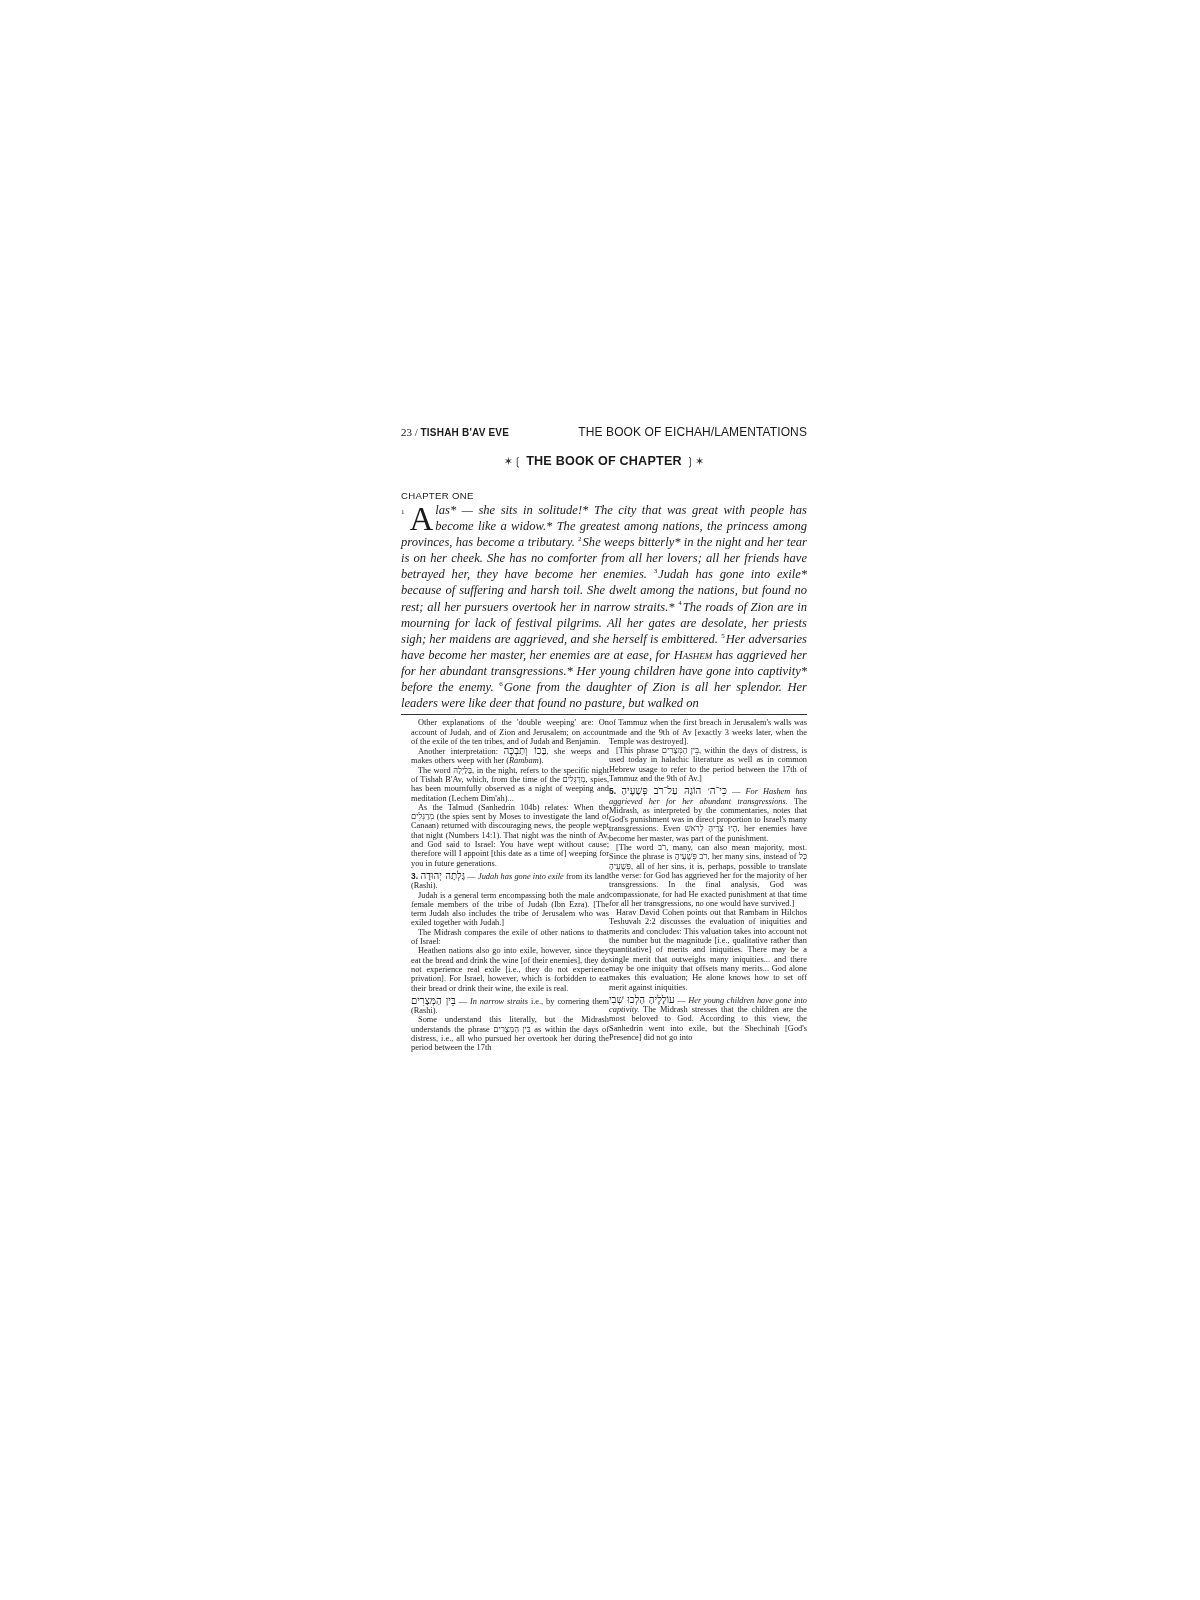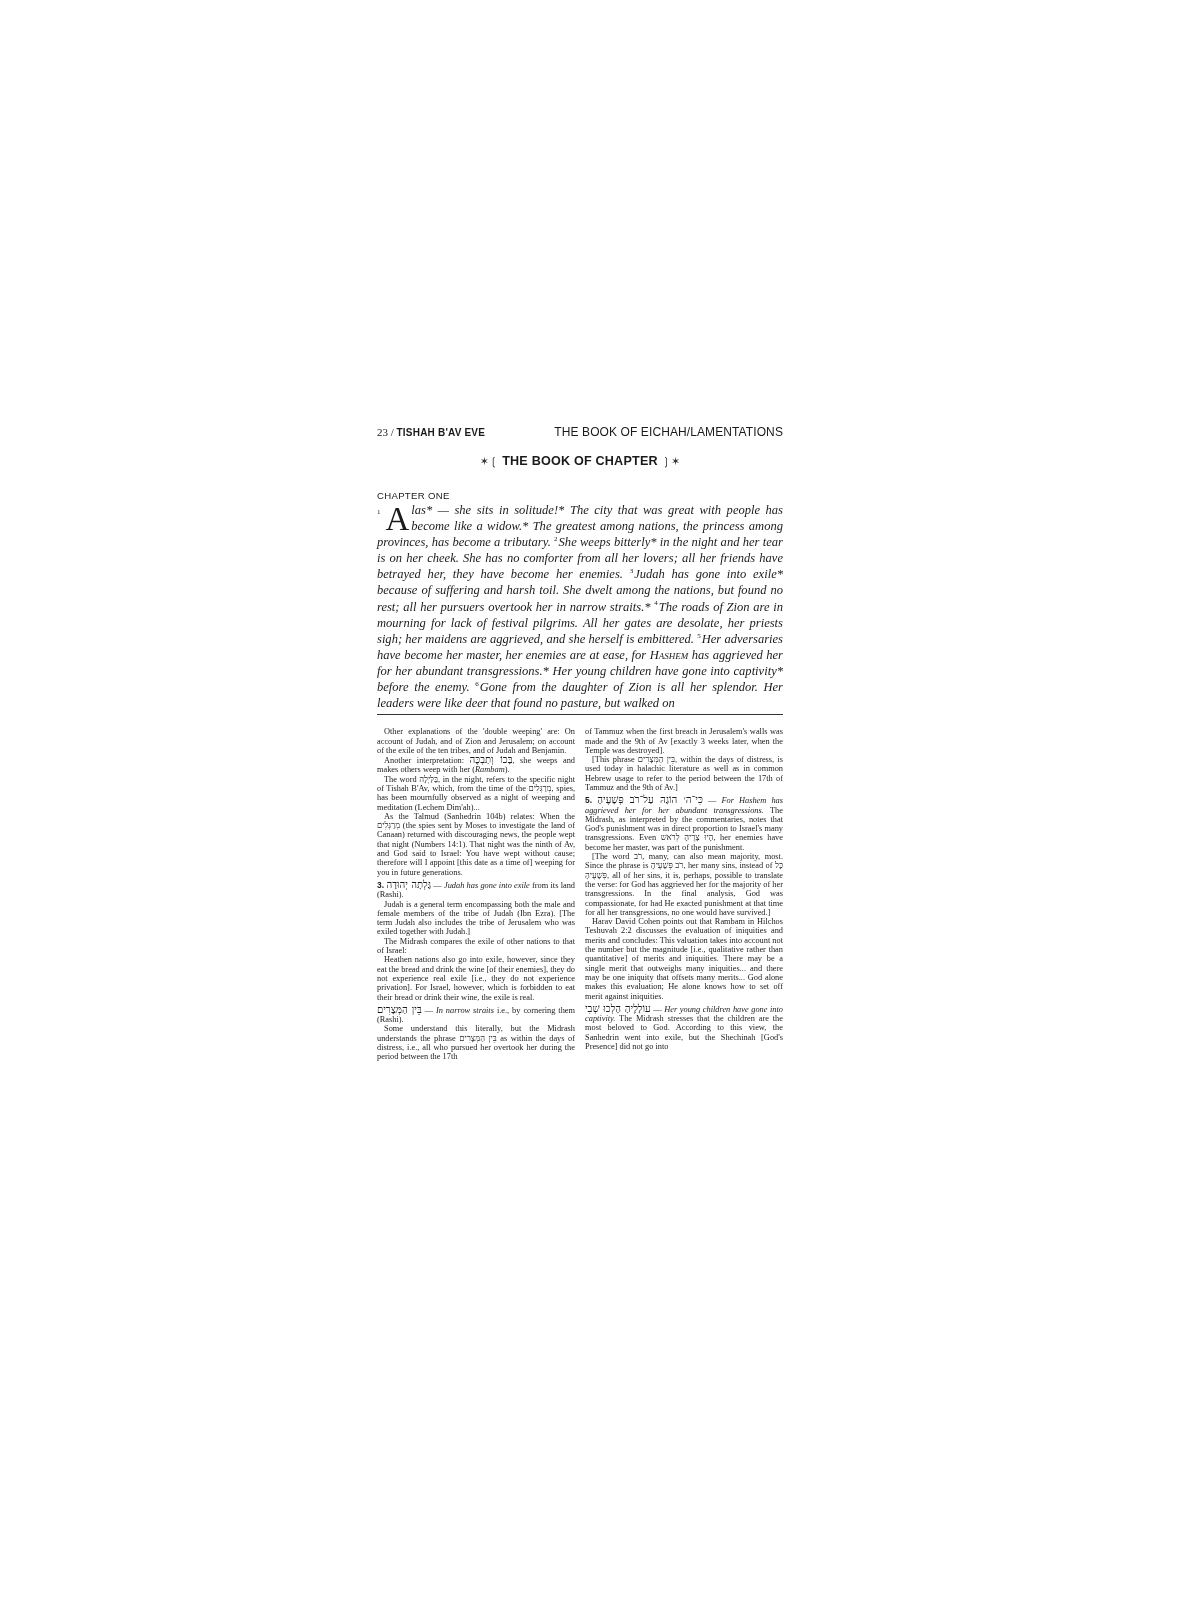--- a/index.html
+++ b/index.html
@@ -1,18 +1,18 @@
 <!DOCTYPE html>
 <html><head>
 <meta charset="utf-8">
 <style>
   html, body { margin: 0; padding: 0; background: #ffffff; }
   body { width: 1200px; height: 1600px; position: relative; overflow: hidden; }
   .page {
-    position: absolute; left: 377px; top: 425px; width: 406px;
+    position: absolute; left: 401px; top: 425px; width: 406px;
     font-family: "Liberation Serif", "DejaVu Serif", serif; color: #1a1a1a;
   }
   .running-head {
     display: flex; justify-content: space-between; align-items: baseline;
     font-size: 10.5px; height: 14px;
   }
   .rh-left { font-size: 11px; }
   .rh-left .num { font-family: "Liberation Serif", serif; }
   .rh-left .sect { font-family: "Liberation Sans", sans-serif; font-weight: bold; font-size: 10px; letter-spacing: 0.2px; }
   .rh-right { font-family: "Liberation Sans", sans-serif; font-size: 12px; letter-spacing: 0.1px; }
@@ -30,21 +30,21 @@
     margin-top: 0px; hyphens: none;
   }
   .verse-text .vn { font-style: normal; font-size: 7px; vertical-align: super; line-height: 0; margin-right: 1px; }
   .dropcap {
     float: left; font-style: normal; font-size: 33px; line-height: 28px; margin: 3px 2px 0 0;
   }
   .first-vn { float: left; font-size: 7px; font-style: normal; margin: 2px 5px 0 0; }
   .sc { font-style: italic; font-variant: small-caps; }
   .rule { border-top: 1.2px solid #333; margin-top: 3px; }
   .notes {
-    display: flex; justify-content: space-between; margin-top: 12px;
+    display: flex; justify-content: flex-end; margin-top: 3px;
   }
   .col { width: 198px; font-size: 8.35px; line-height: 9.3px; text-align: justify; }
   .col p { margin: 0; text-indent: 7px; }
   .col p.noindent { text-indent: 0; }
   .col p.gap { margin-top: 3px; }
   .col i { font-style: italic; }
   .heb { font-family: "DejaVu Serif", serif; font-size: 10px; }
   .lemma-num { font-weight: bold; font-family: "Liberation Sans", sans-serif; }
 </style>
 </head>

